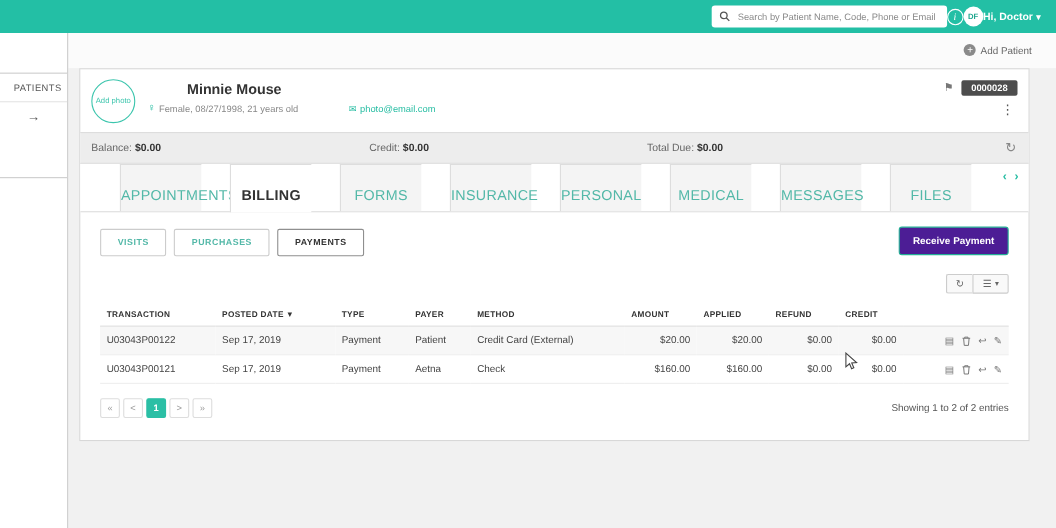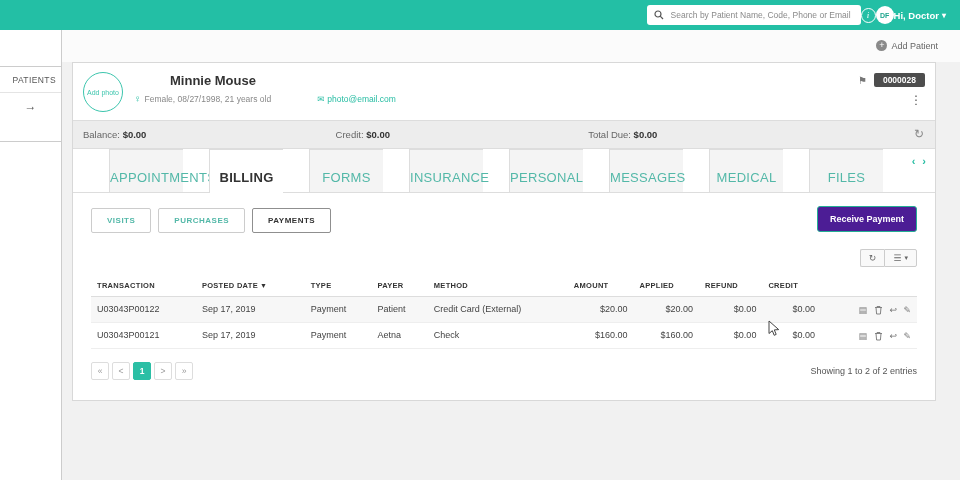--- a/index.html
+++ b/index.html
@@ -47,21 +47,21 @@
   .plus-circle {
     width:11px; height:11px; border-radius:50%; background:#8a8a8a; color:#fff;
     font-size:9px; line-height:10px; text-align:center; display:inline-block;
   }
 
   
   .sidebar {
     position:absolute; top:30px; left:0; bottom:0; width:62px;
     background:#fff; border-right:1px solid #ccc; z-index:4;
   }
-  .sidebar-panel { margin-top:36px; border-top:1px solid #ccc; border-bottom:1px solid #ccc; height:76px; }
+  .sidebar-panel { margin-top:36px; border-top:1px solid #ccc; border-bottom:1px solid #ccc; height:96px; }
   .sidebar-title {
     font-size:8.5px; color:#555; text-align:right; padding:8px 5px 7px;
     border-bottom:1px solid #e4e4e4; letter-spacing:.4px;
   }
   .sidebar-arrow { font-size:12px; color:#555; text-align:center; padding:6px 0; cursor:pointer; }
 
   
   .card {
     position:absolute; left:72px; right:24px; top:62px;
     background:#fff; border:1px solid #d8d8d8; z-index:3;
@@ -224,22 +224,22 @@
     </div>
     <span class="bal-refresh">↻</span>
   </section>
 
   <nav class="tabs">
     <div class="tab">APPOINTMENTS</div>
     <div class="tab active">BILLING</div>
     <div class="tab">FORMS</div>
     <div class="tab">INSURANCE</div>
     <div class="tab">PERSONAL</div>
+    <div class="tab">MEDICAL</div>
     <div class="tab">MESSAGES</div>
-    <div class="tab">MEDICAL</div>
     <div class="tab">FILES</div>
     <div class="tab-chevrons">
       <span>‹</span>
       <span>›</span>
     </div>
   </nav>
 
   <section class="billing-body">
 
     <div class="subtab-row">

